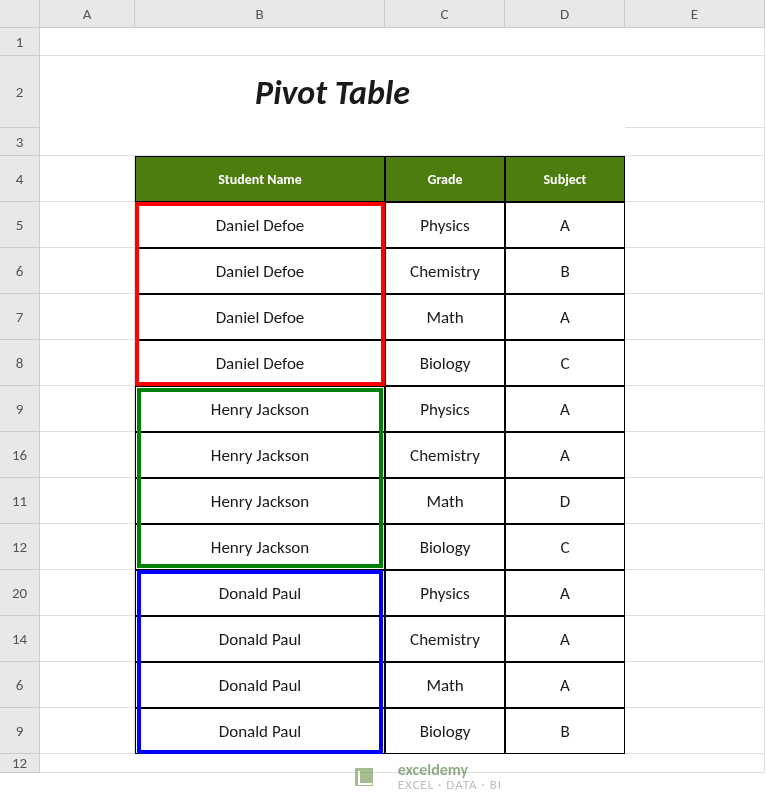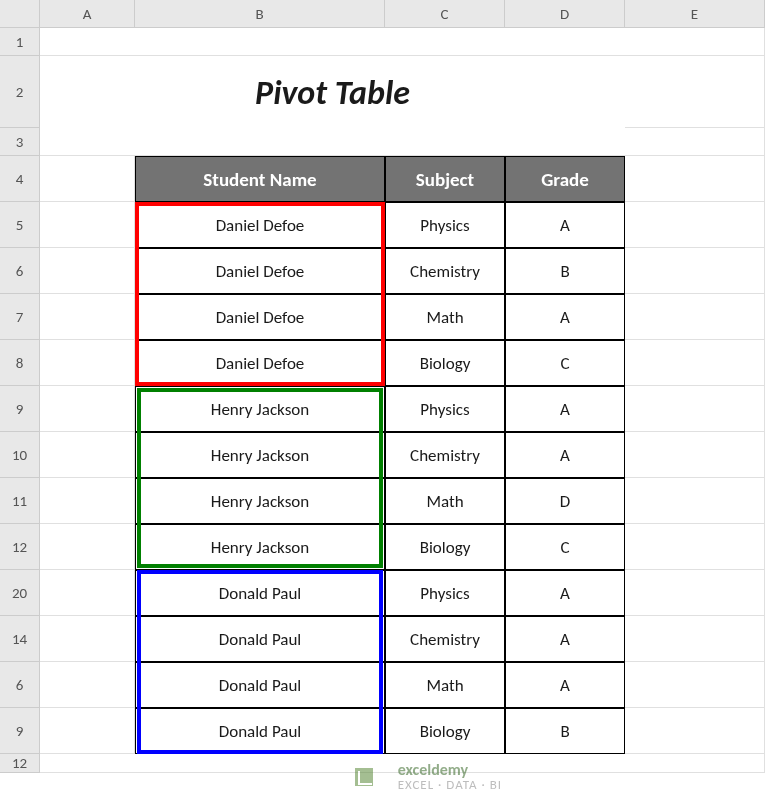--- a/index.html
+++ b/index.html
@@ -64,24 +64,24 @@
       align-items: center;
       justify-content: center;
     }
     .title-text {
       font-size: 34px;
       font-weight: bold;
       font-style: italic;
       color: #1a1a1a;
     }
     .table-header-cell {
-      background: #737373;
+      background: #4d7c0f;
       color: #ffffff;
       font-weight: bold;
-      font-size: 19px;
+      font-size: 14px;
       border: 1px solid #000;
       display: flex;
       align-items: center;
       justify-content: center;
     }
     .data-cell {
       border: 1px solid #000;
       font-size: 17px;
       color: #1a1a1a;
       display: flex;
@@ -164,22 +164,22 @@
     <span class="title-text">Pivot Table</span>
   </div>
   <div class="cell" style="grid-column:6/7;grid-row:3"></div>
 
   <div class="row-header">3</div>
   <div class="cell" style="grid-column:2/7"></div>
 
   <div class="row-header">4</div>
   <div class="cell"></div>
   <div class="table-header-cell">Student Name</div>
+  <div class="table-header-cell">Grade</div>
   <div class="table-header-cell">Subject</div>
-  <div class="table-header-cell">Grade</div>
   <div class="cell"></div>
 
   <div class="row-header">5</div>
   <div class="cell"></div>
   <div class="data-cell">Daniel Defoe</div>
   <div class="data-cell">Physics</div>
   <div class="data-cell">A</div>
   <div class="cell"></div>
 
   <div class="row-header">6</div>
@@ -203,21 +203,21 @@
   <div class="data-cell">C</div>
   <div class="cell"></div>
 
   <div class="row-header">9</div>
   <div class="cell"></div>
   <div class="data-cell">Henry Jackson</div>
   <div class="data-cell">Physics</div>
   <div class="data-cell">A</div>
   <div class="cell"></div>
 
-  <div class="row-header">10</div>
+  <div class="row-header">16</div>
   <div class="cell"></div>
   <div class="data-cell">Henry Jackson</div>
   <div class="data-cell">Chemistry</div>
   <div class="data-cell">A</div>
   <div class="cell"></div>
 
   <div class="row-header">11</div>
   <div class="cell"></div>
   <div class="data-cell">Henry Jackson</div>
   <div class="data-cell">Math</div>

